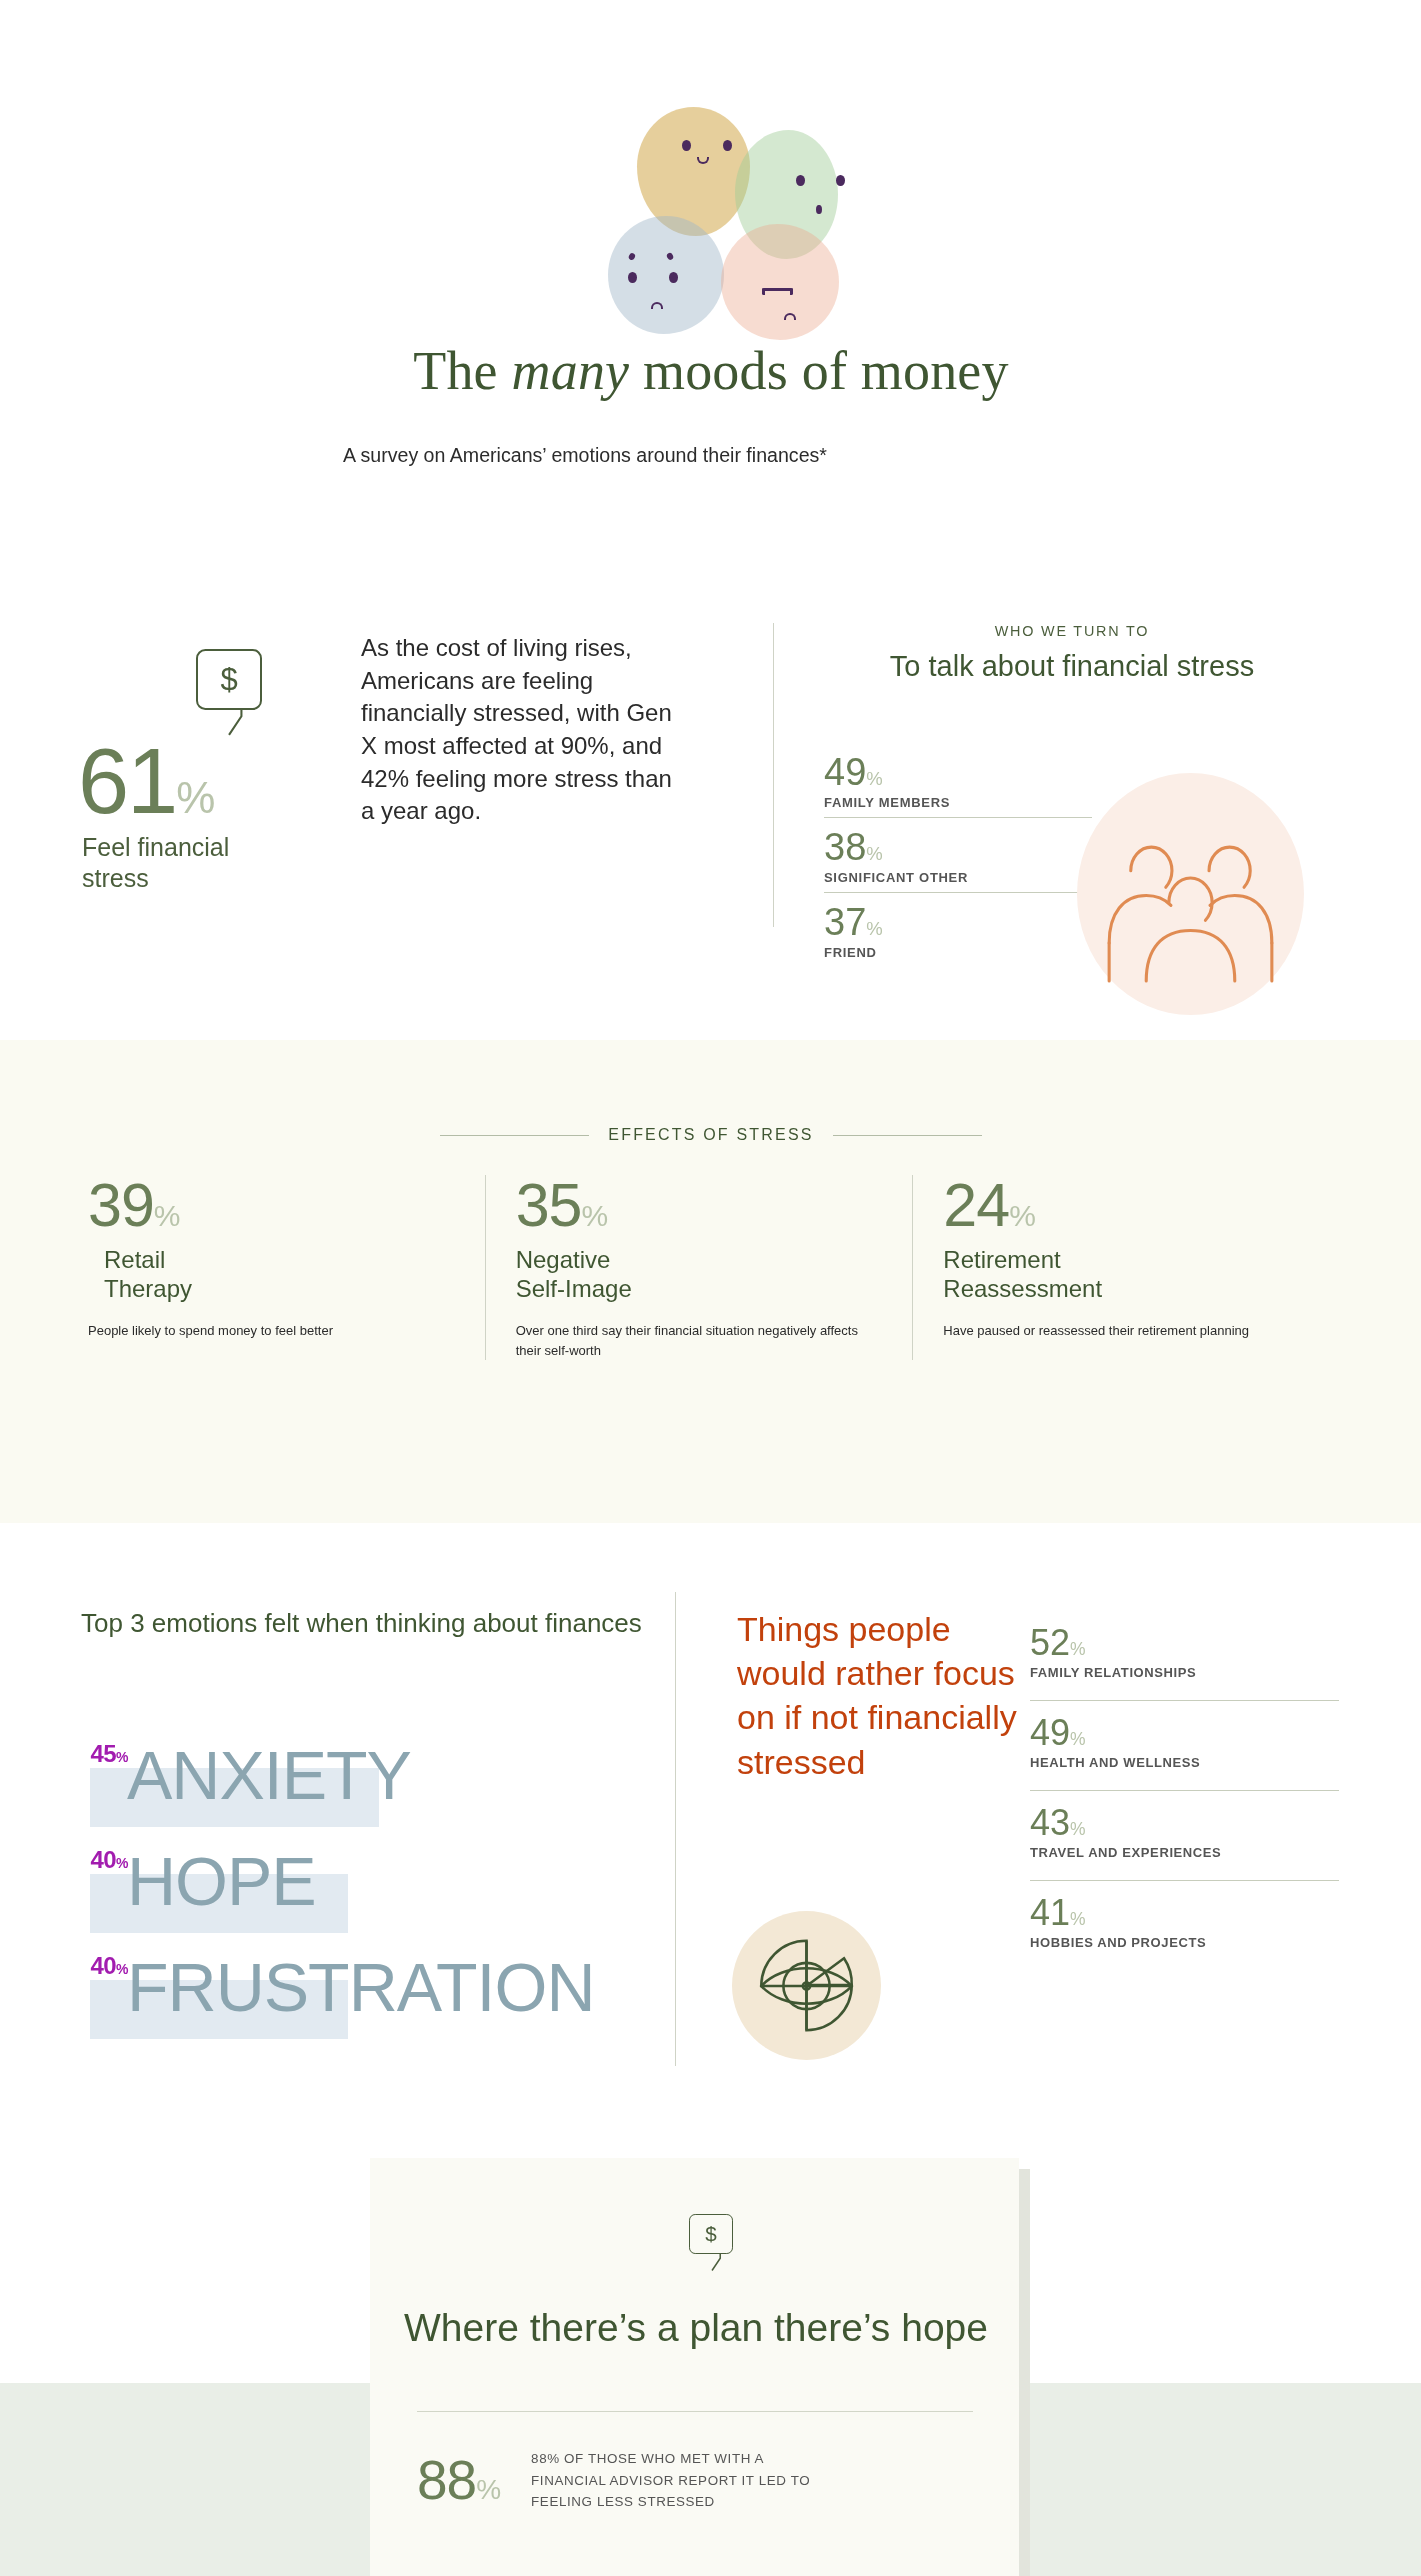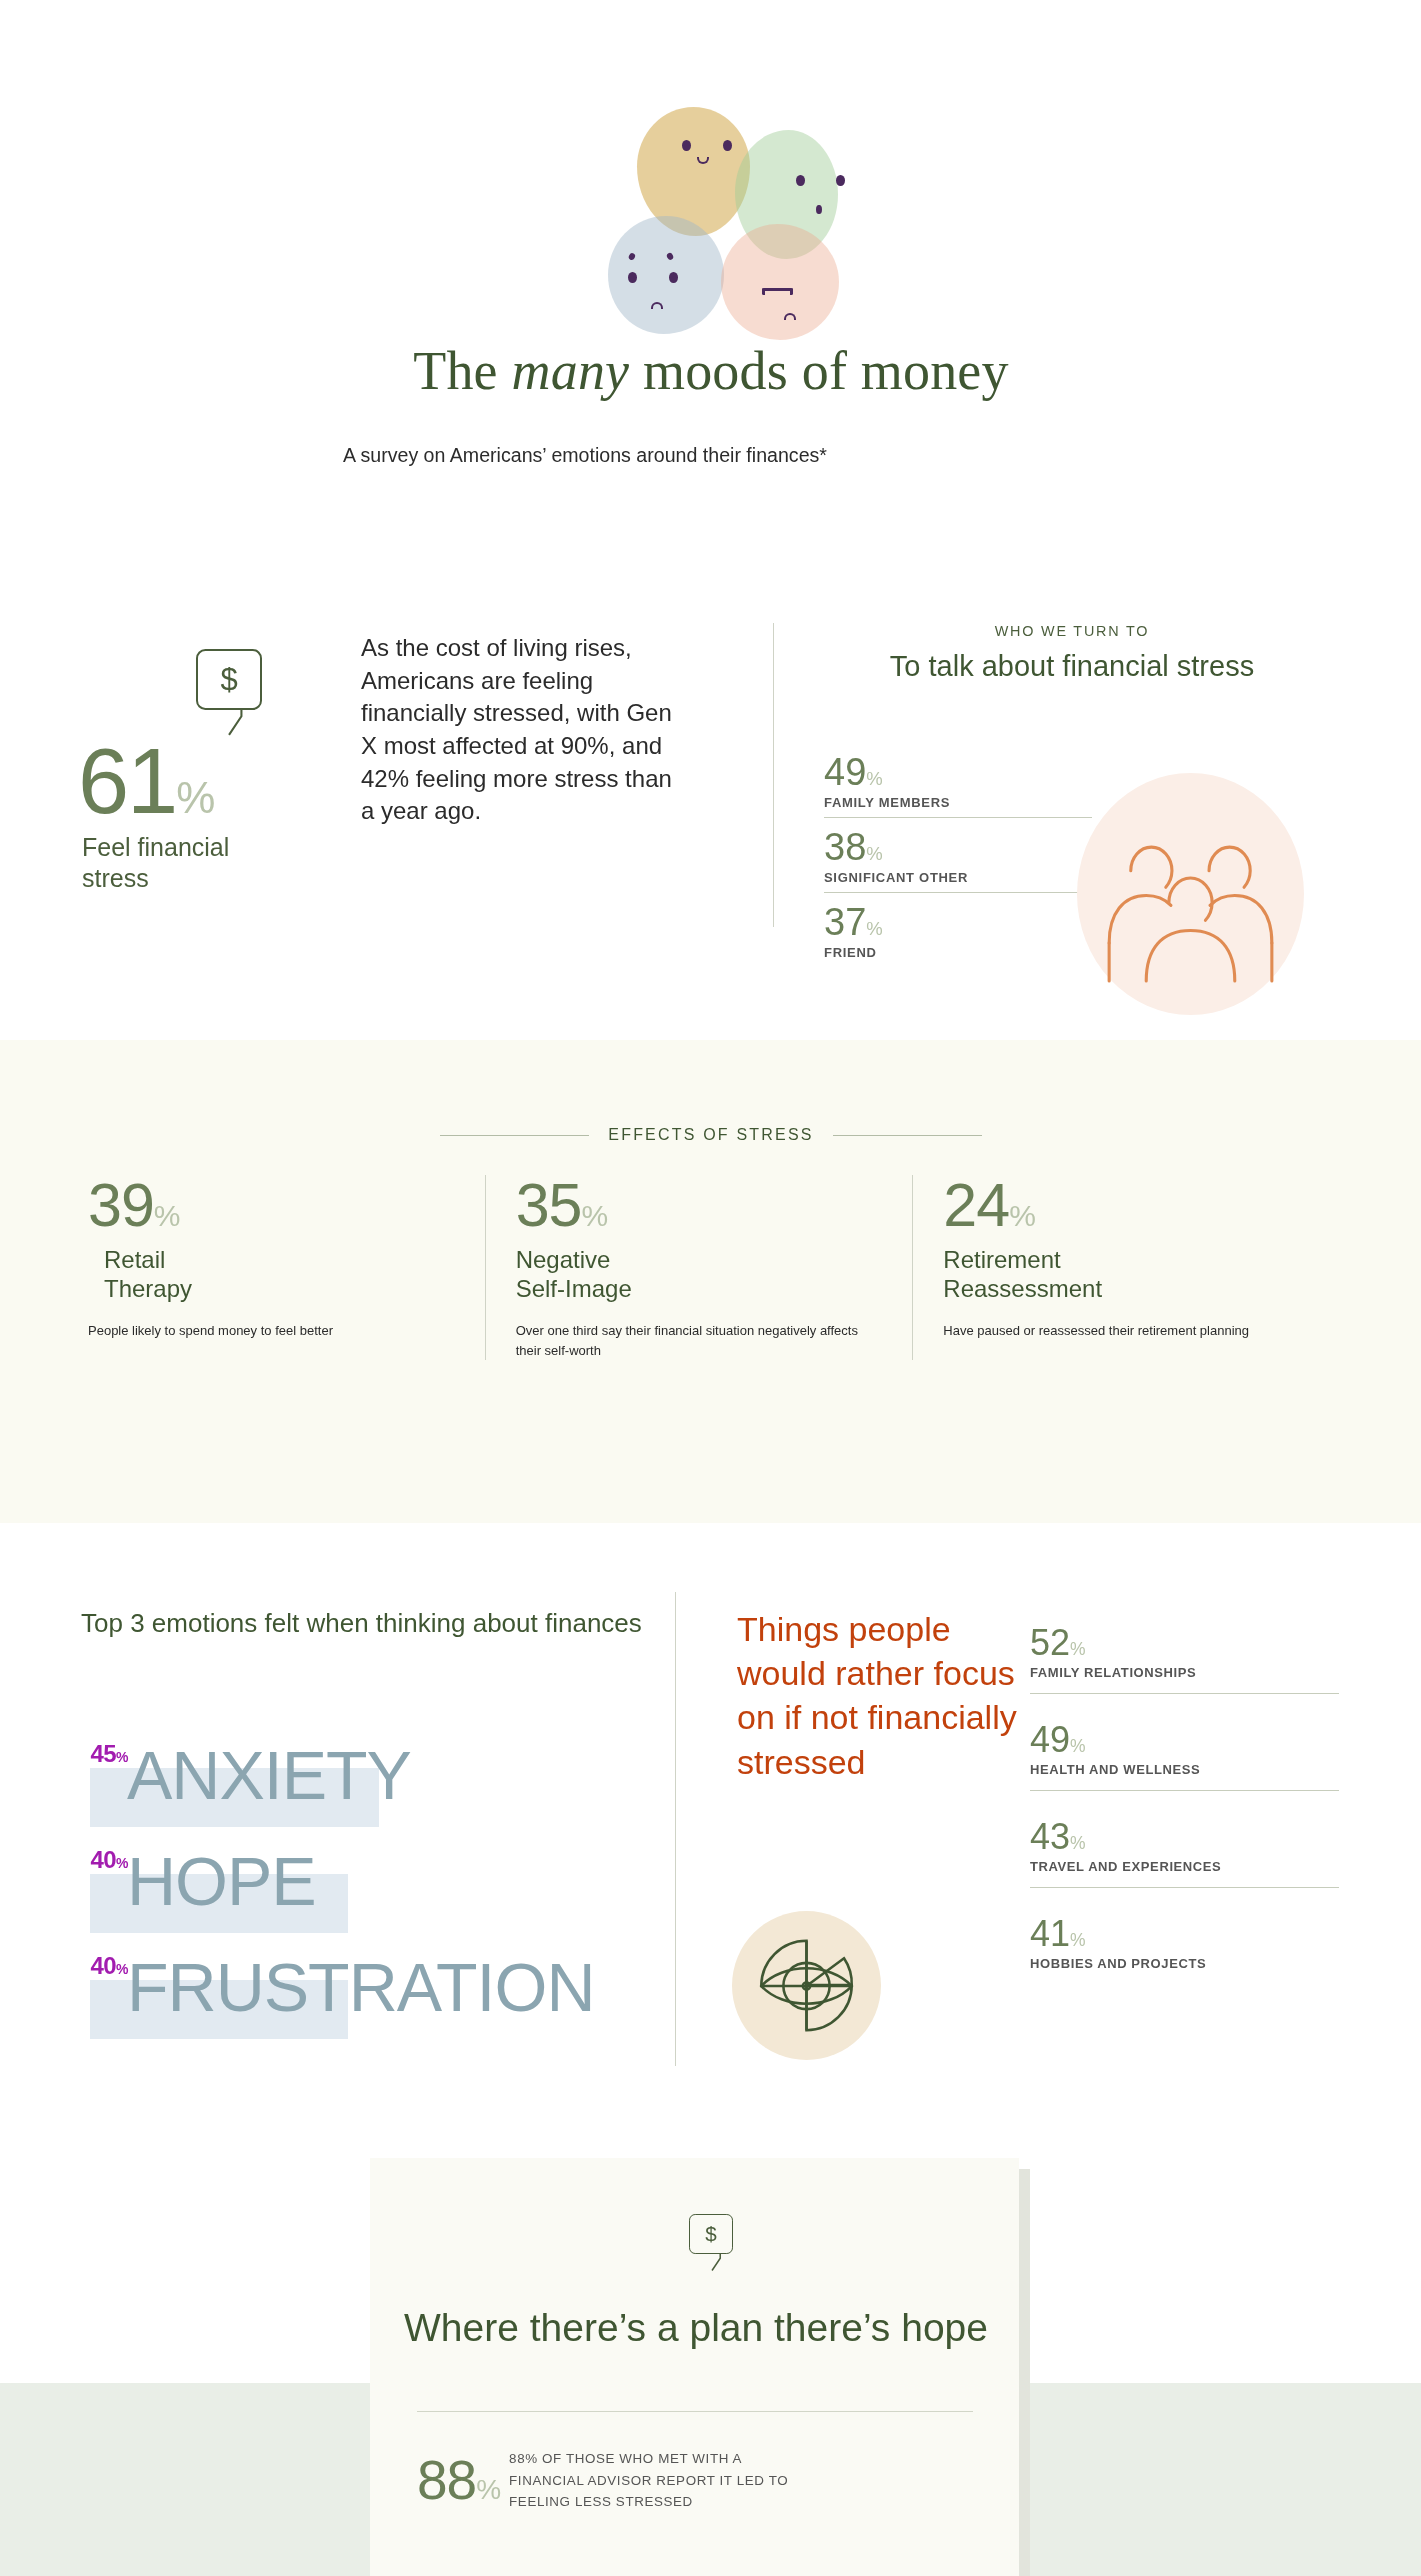--- a/index.html
+++ b/index.html
@@ -102,37 +102,37 @@
   .emo-pct { position:absolute; left:13.4px; top:4.1px; font-size:24px; color:#a21caf; font-weight:700; letter-spacing:-0.5px; }
   .emo-pct .sm { font-size:14px; font-weight:700; }
   .emo-bar { position:absolute; left:13.4px; top:32px; height:59px; background:#e2eaf1; }
   .emo-word { position:absolute; left:50px; top:4.1px; font-size:68px; line-height:1.05; color:#8ba5b0; font-weight:300; letter-spacing:-1px; white-space:nowrap; }
 
   .rather-head { position:absolute; left:737px; top:1607px; width:309px; font-size:34px; line-height:1.30; color:#c2410c; font-weight:300; }
   .flower-ill { position:absolute; left:732px; top:1911px; width:149px; height:149px; }
   .flower-bg { position:absolute; left:0; top:0; width:149px; height:149px; border-radius:50%; background:#f3e8d5; }
 
   .focus-list { position:absolute; left:1030px; top:1625px; width:309px; }
-  .focus-row { position:relative; padding-bottom:13px; margin-bottom:28px; border-bottom:0.5px solid #c7cdbc; }
+  .focus-row { position:relative; padding-bottom:20px; margin-bottom:14px; border-bottom:0.5px solid #c7cdbc; }
   .focus-row:last-child { border-bottom:none; }
   .focus-num { font-size:36px; line-height:1; color:#6b7f58; font-weight:300; }
   .focus-num .pct { font-size:17.5px; color:#b9c4ab; }
   .focus-lbl { margin-top:4.1px; font-size:13px; letter-spacing:0.6px; color:#555; font-weight:700; }
 
   
   .plan-shadow { position:absolute; left:381px; top:2169px; width:649px; height:453px; background:#e2e4dc; }
   .plan-card { position:absolute; left:370px; top:2158px; width:649px; height:453px; background:#fafaf4; }
   .plan-icon { position:absolute; left:50%; top:2214px; transform:translateX(-50%); width:44px; height:56px; }
   .plan-icon .bubble-box { width:44px; height:40px; border-width:1.5px; border-radius:6.2px; }
   .plan-icon .bubble-dollar { width:44px; height:40px; font-size:20.6px; }
   .plan-icon .bubble-tail { left:21.6px; top:39px; width:11.3px; height:18.5px; }
   .plan-title { position:absolute; left:392px; top:2304px; width:608px; text-align:center;
                 font-size:39px; line-height:1.24; color:#3f5632; font-weight:300; }
   .plan-rule { position:absolute; left:417px; top:2411px; width:556px; height:0.5px; background:#d2d6c8; }
-  .plan-stat { position:absolute; left:417px; top:2448px; width:562px; display:flex; align-items:center; gap:9px; }
+  .plan-stat { position:absolute; left:417px; top:2448px; width:562px; display:flex; align-items:center; gap:31px; }
   .plan-num { font-size:55px; line-height:1; color:#6b7f58; font-weight:300; letter-spacing:-1px; }
   .plan-num .pct { font-size:28px; color:#b9c4ab; }
   .plan-copy { font-size:13.4px; line-height:1.62; letter-spacing:0.6px; color:#555; font-weight:400; max-width:289px; }
 </style>
 </head>
 <body>
 
 <div class="page">
 
   <div class="band-cream"></div>

